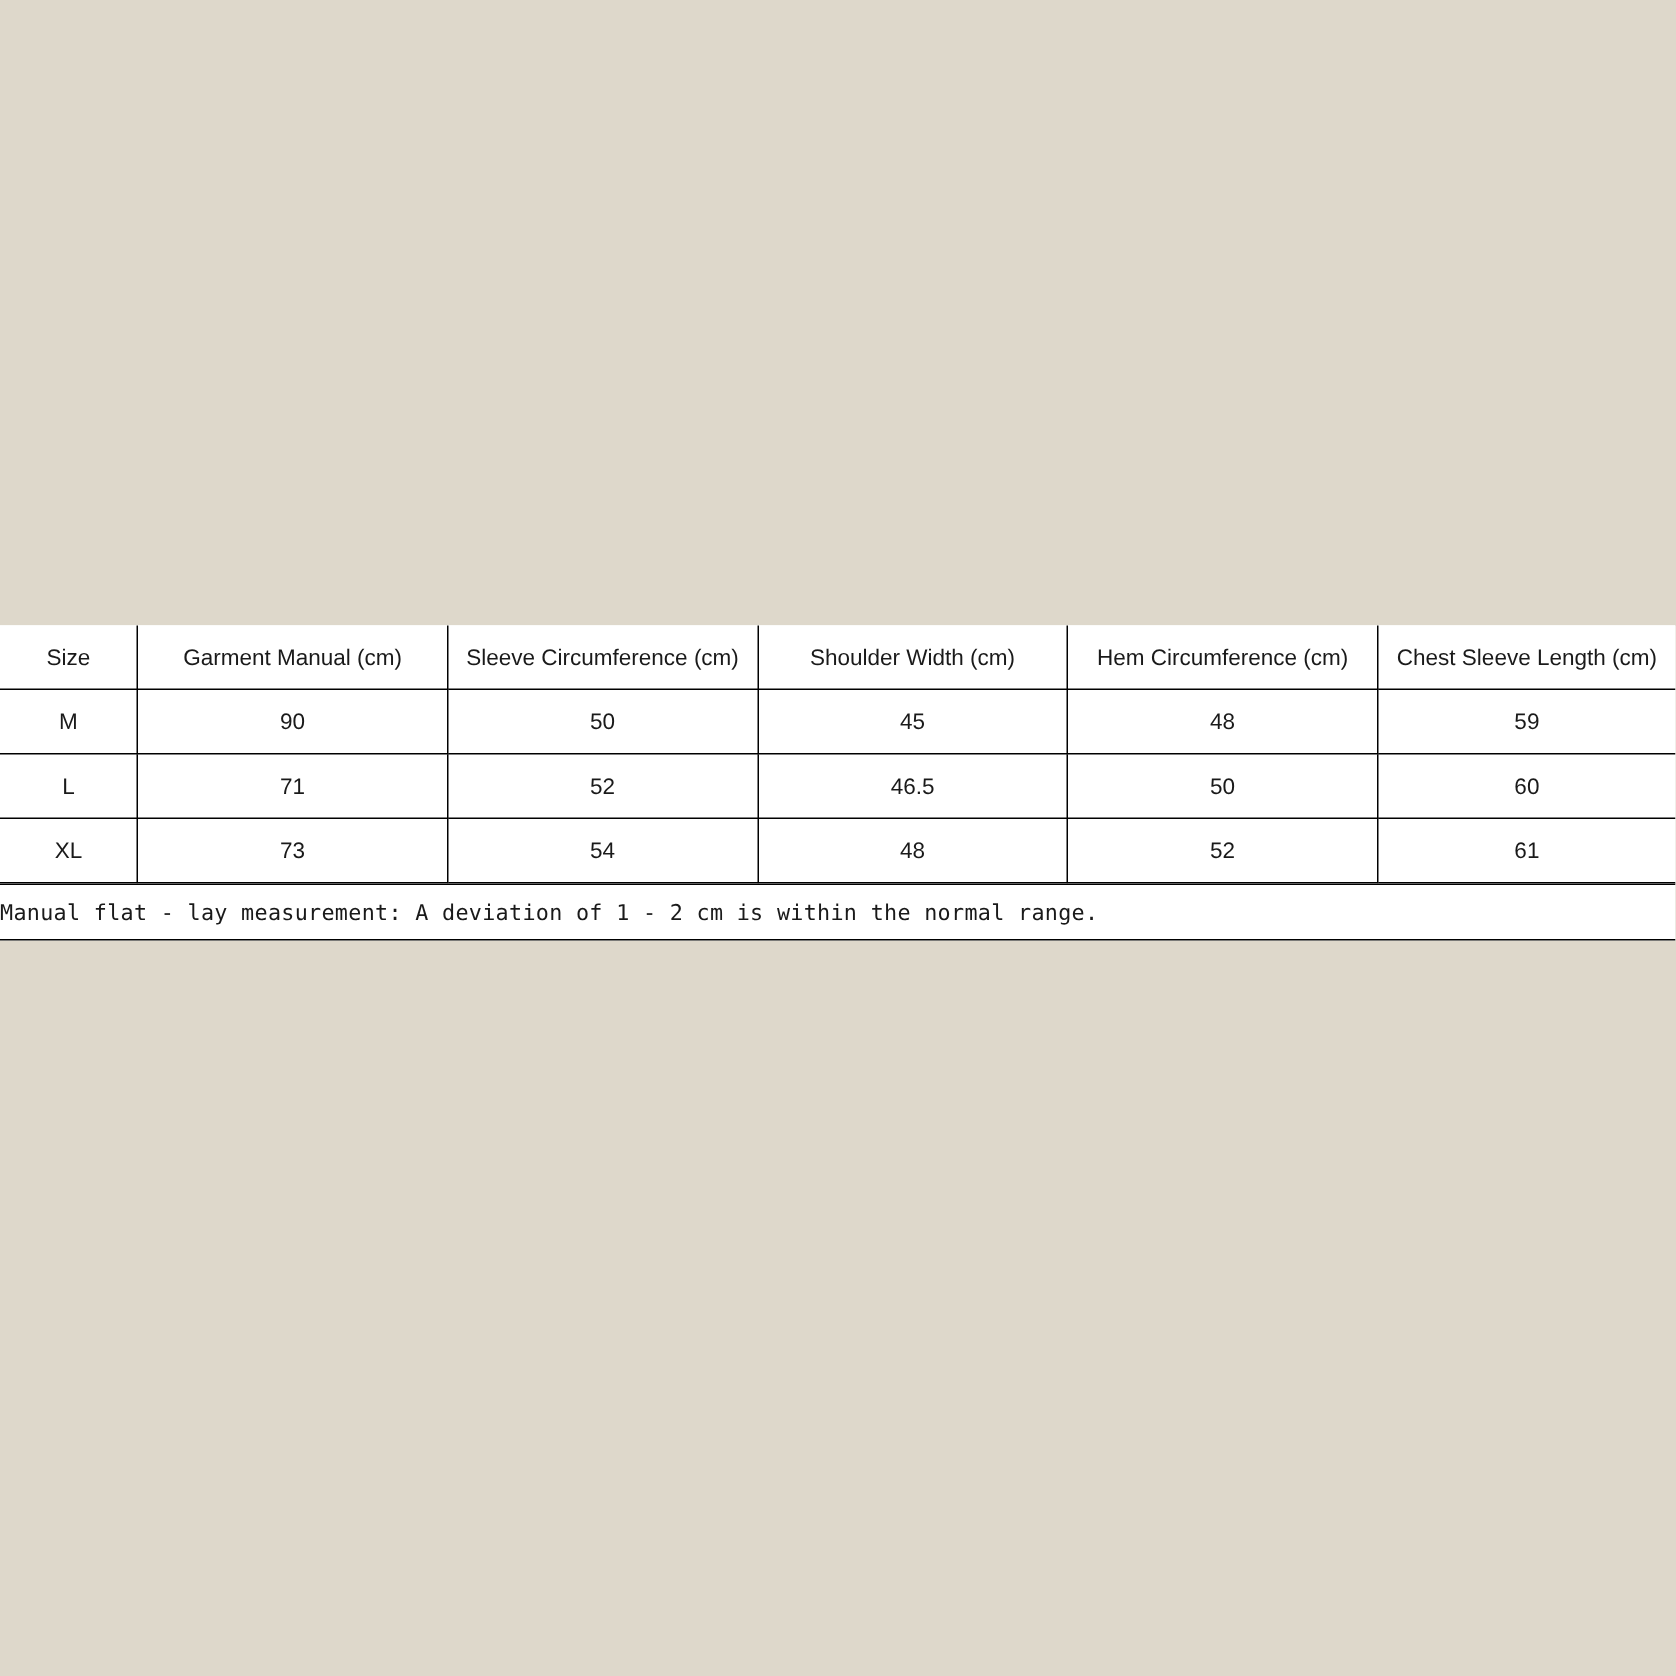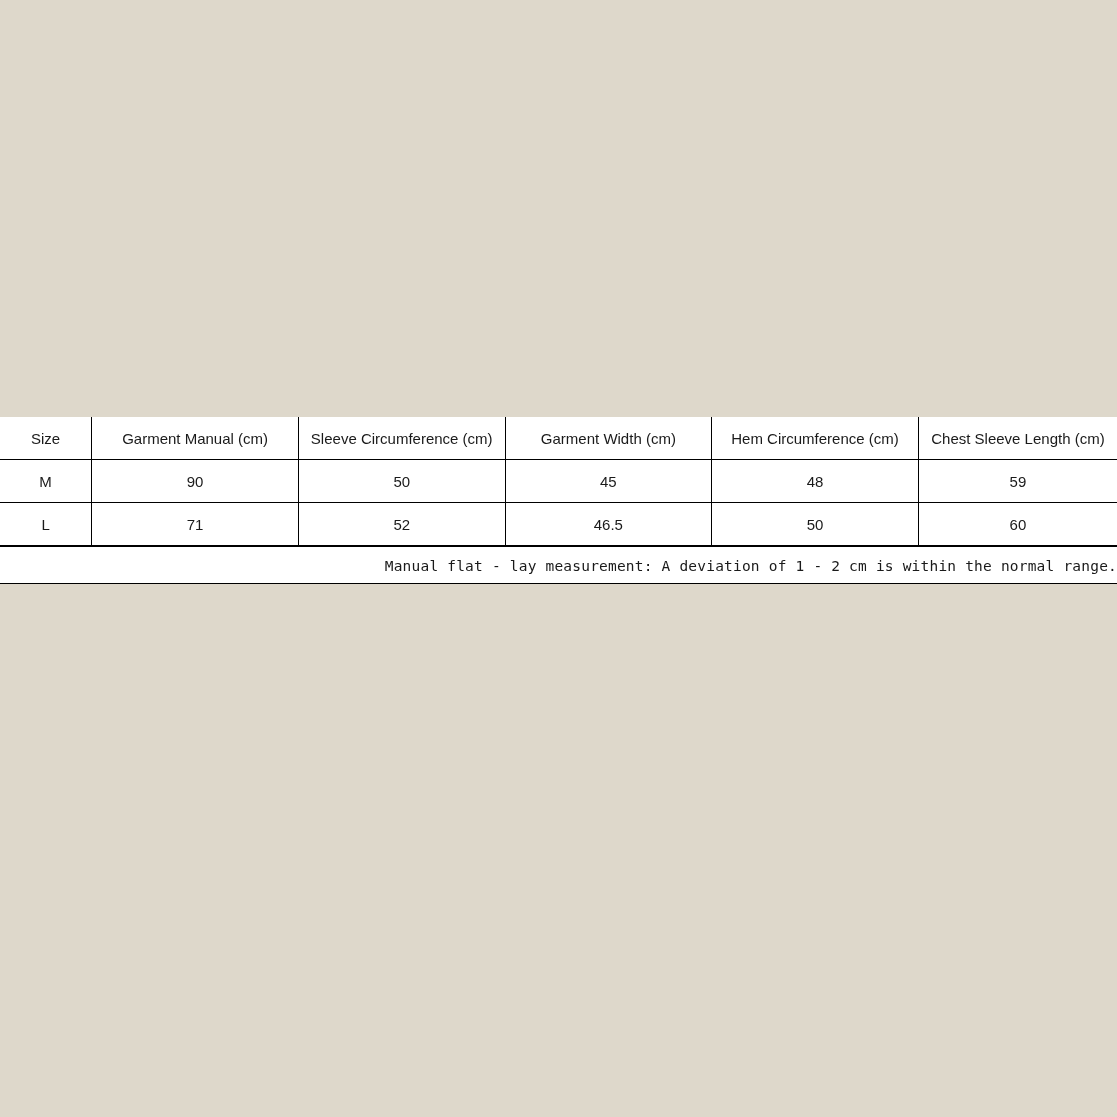--- a/index.html
+++ b/index.html
@@ -63,21 +63,21 @@
   col.c-col { width: 205px; }
   col.c-col5 { width: 197px; }
 
   .note-row {
     width: 1117px;
     background: #ffffff;
     border-top: 1px solid #000000;
     border-bottom: 1px solid #000000;
     height: 38px;
     line-height: 38px;
-    text-align: right;
+    text-align: left;
     font-family: "DejaVu Sans Mono", monospace;
     font-size: 14.5px;
     color: #1a1a1a;
     letter-spacing: 0.2px;
     box-sizing: border-box;
   }
 </style>
 </head>
 <body>
 
@@ -92,21 +92,21 @@
         <col class="c-col">
         <col class="c-col">
         <col class="c-col">
         <col class="c-col5">
       </colgroup>
       <thead>
         <tr>
           <th>Size</th>
           <th>Garment Manual (cm)</th>
           <th>Sleeve Circumference (cm)</th>
-          <th>Garment Width (cm)</th>
+          <th>Shoulder Width (cm)</th>
           <th>Hem Circumference (cm)</th>
           <th>Chest Sleeve Length (cm)</th>
         </tr>
       </thead>
       <tbody>
         <tr>
           <td>M</td>
           <td>90</td>
           <td>50</td>
           <td>45</td>
@@ -114,19 +114,27 @@
           <td>59</td>
         </tr>
         <tr>
           <td>L</td>
           <td>71</td>
           <td>52</td>
           <td>46.5</td>
           <td>50</td>
           <td>60</td>
         </tr>
+        <tr>
+          <td>XL</td>
+          <td>73</td>
+          <td>54</td>
+          <td>48</td>
+          <td>52</td>
+          <td>61</td>
+        </tr>
       </tbody>
     </table>
 
     <div class="note-row">Manual flat - lay measurement: A deviation of 1 - 2 cm is within the normal range.</div>
 
   </div>
 </div>
 
 </body></html>

